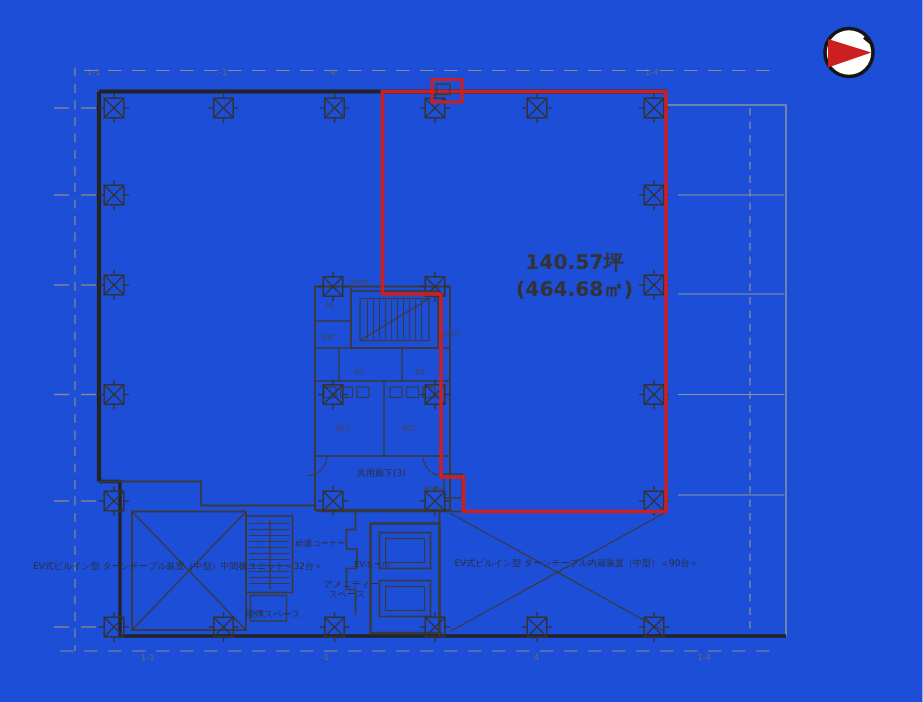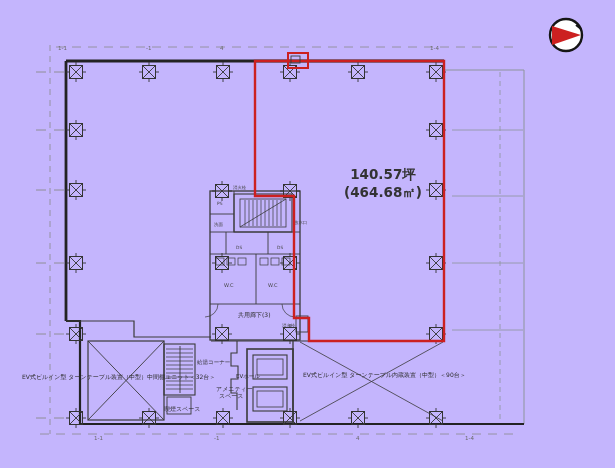--- a/index.html
+++ b/index.html
@@ -1,17 +1,17 @@
 <!DOCTYPE html>
 <html><head>
 <meta charset="utf-8">
 <style>
   html,body{margin:0;padding:0;background:#ffffff;}
   .page{
-    position:relative;width:615px;height:468px;background:#c4b5fd;overflow:hidden;
+    position:relative;width:615px;height:468px;background:#1d4ed8;overflow:hidden;
     font-family:"DejaVu Sans","Liberation Sans",sans-serif;
   }
   svg{position:absolute;left:0;top:0;}
   svg text{font-family:"DejaVu Sans","Liberation Sans",sans-serif;fill:#333;}
   .wall{stroke:#232323;fill:none;}
   .thin{stroke:#3a3a3a;fill:none;}
   .faint{stroke:#8d949b;fill:none;}
   .gridln{stroke:#8b8b8b;fill:none;}
   .gridlabel{fill:#6b6b6b;font-size:5.5px;}
   .tiny{font-size:4.4px;fill:#444;}

